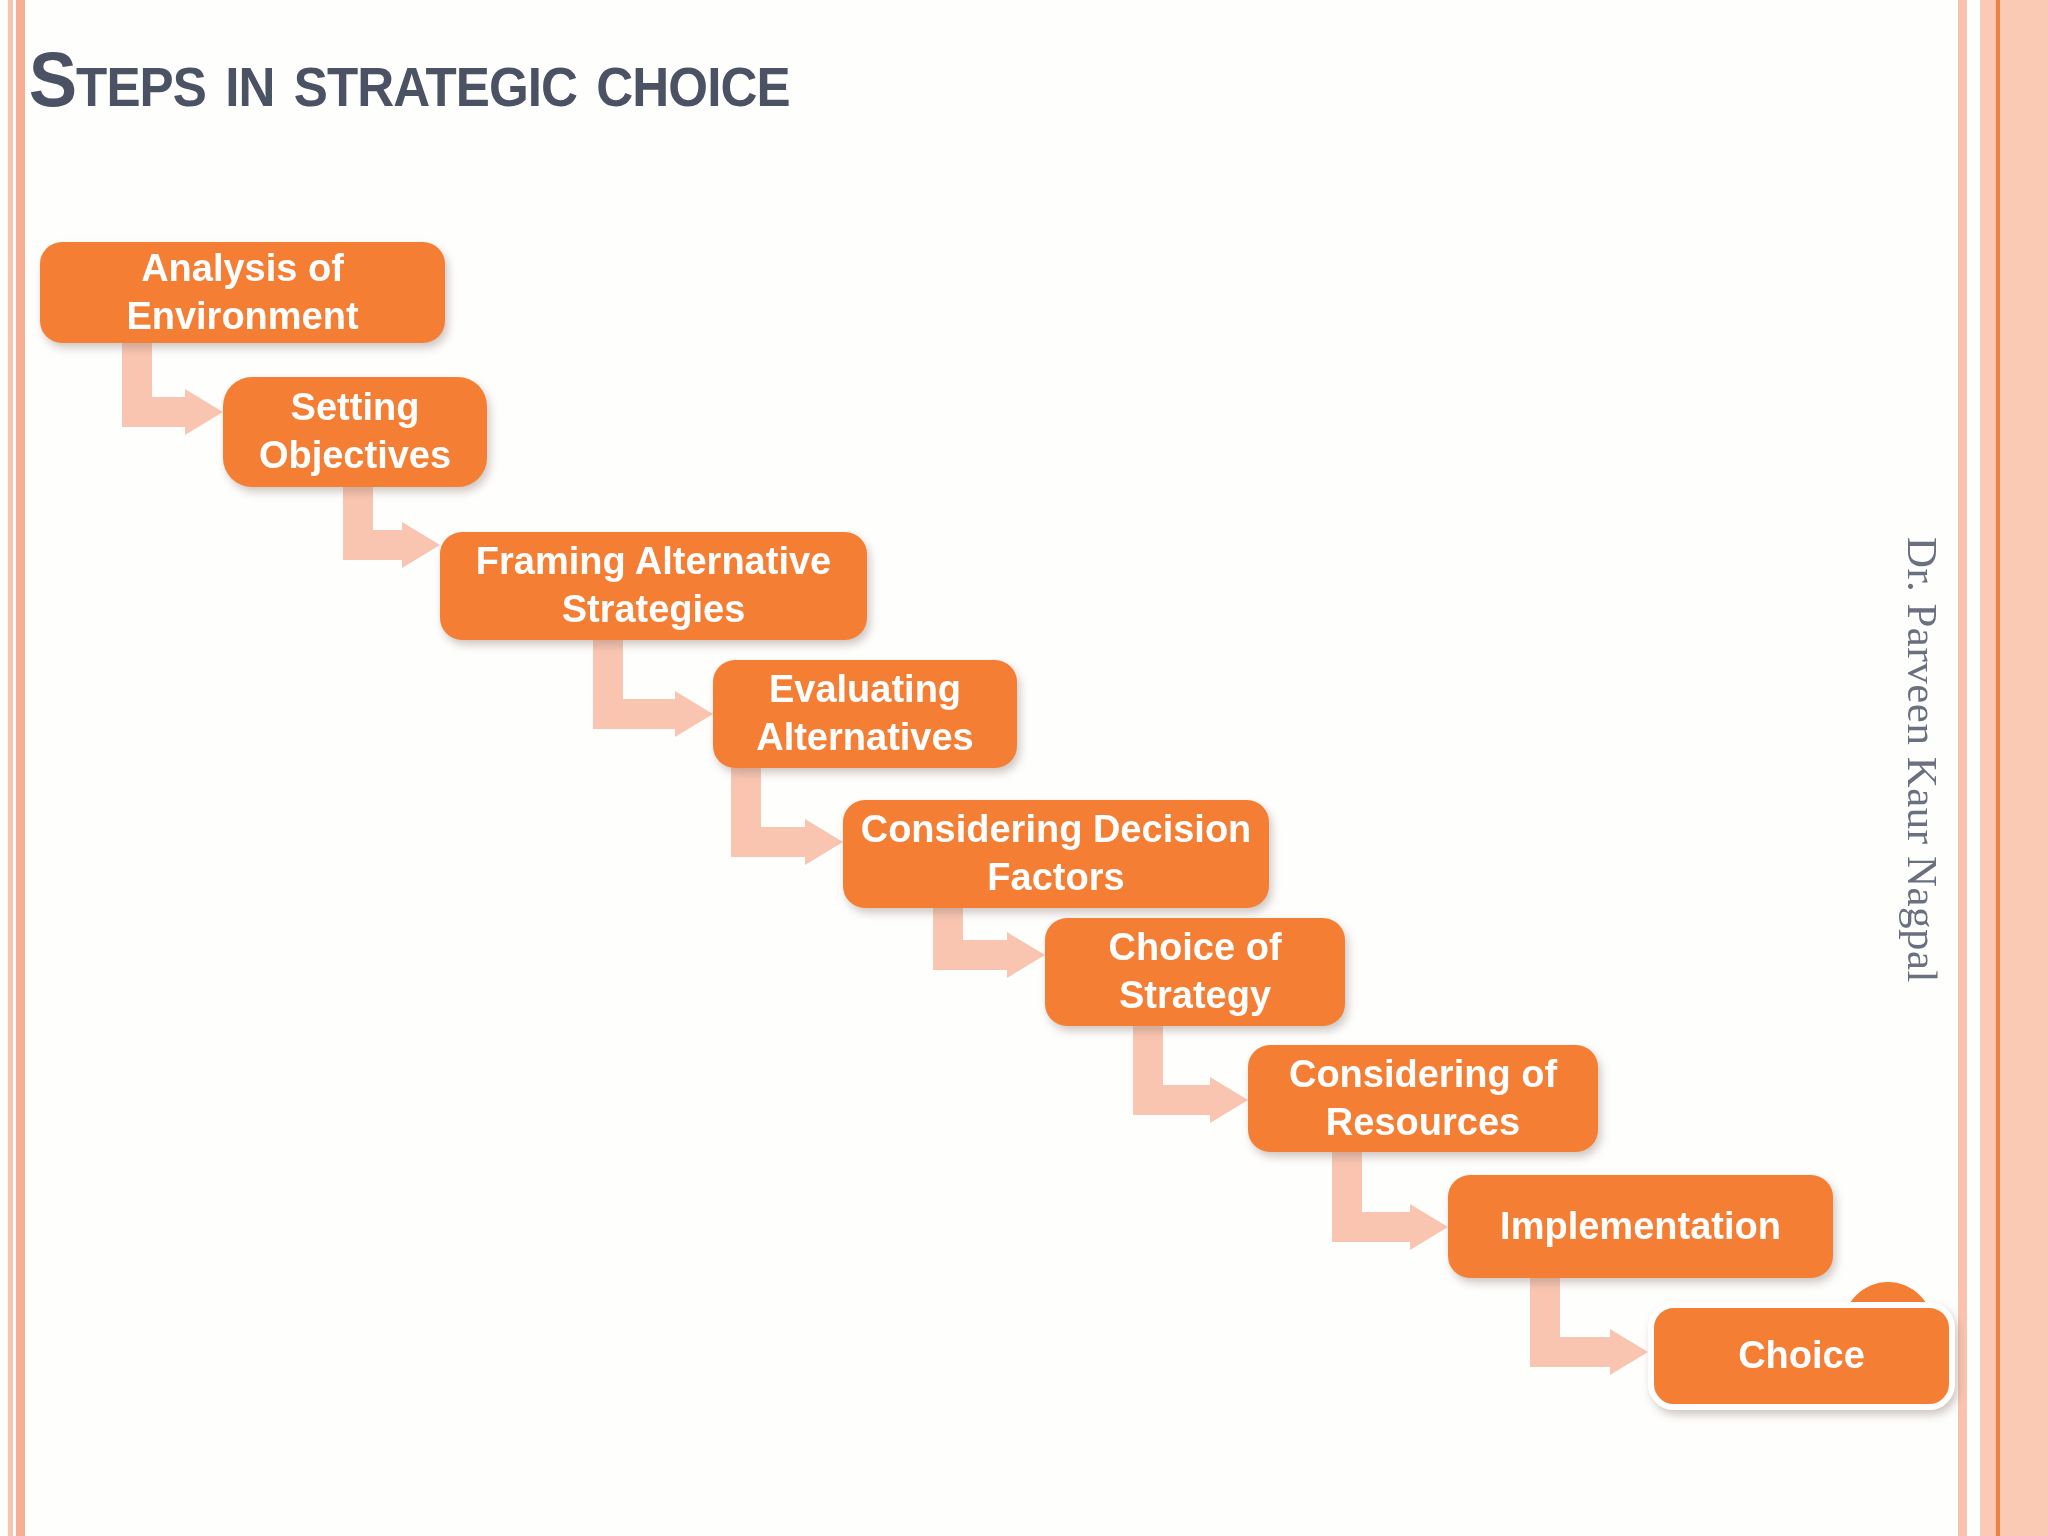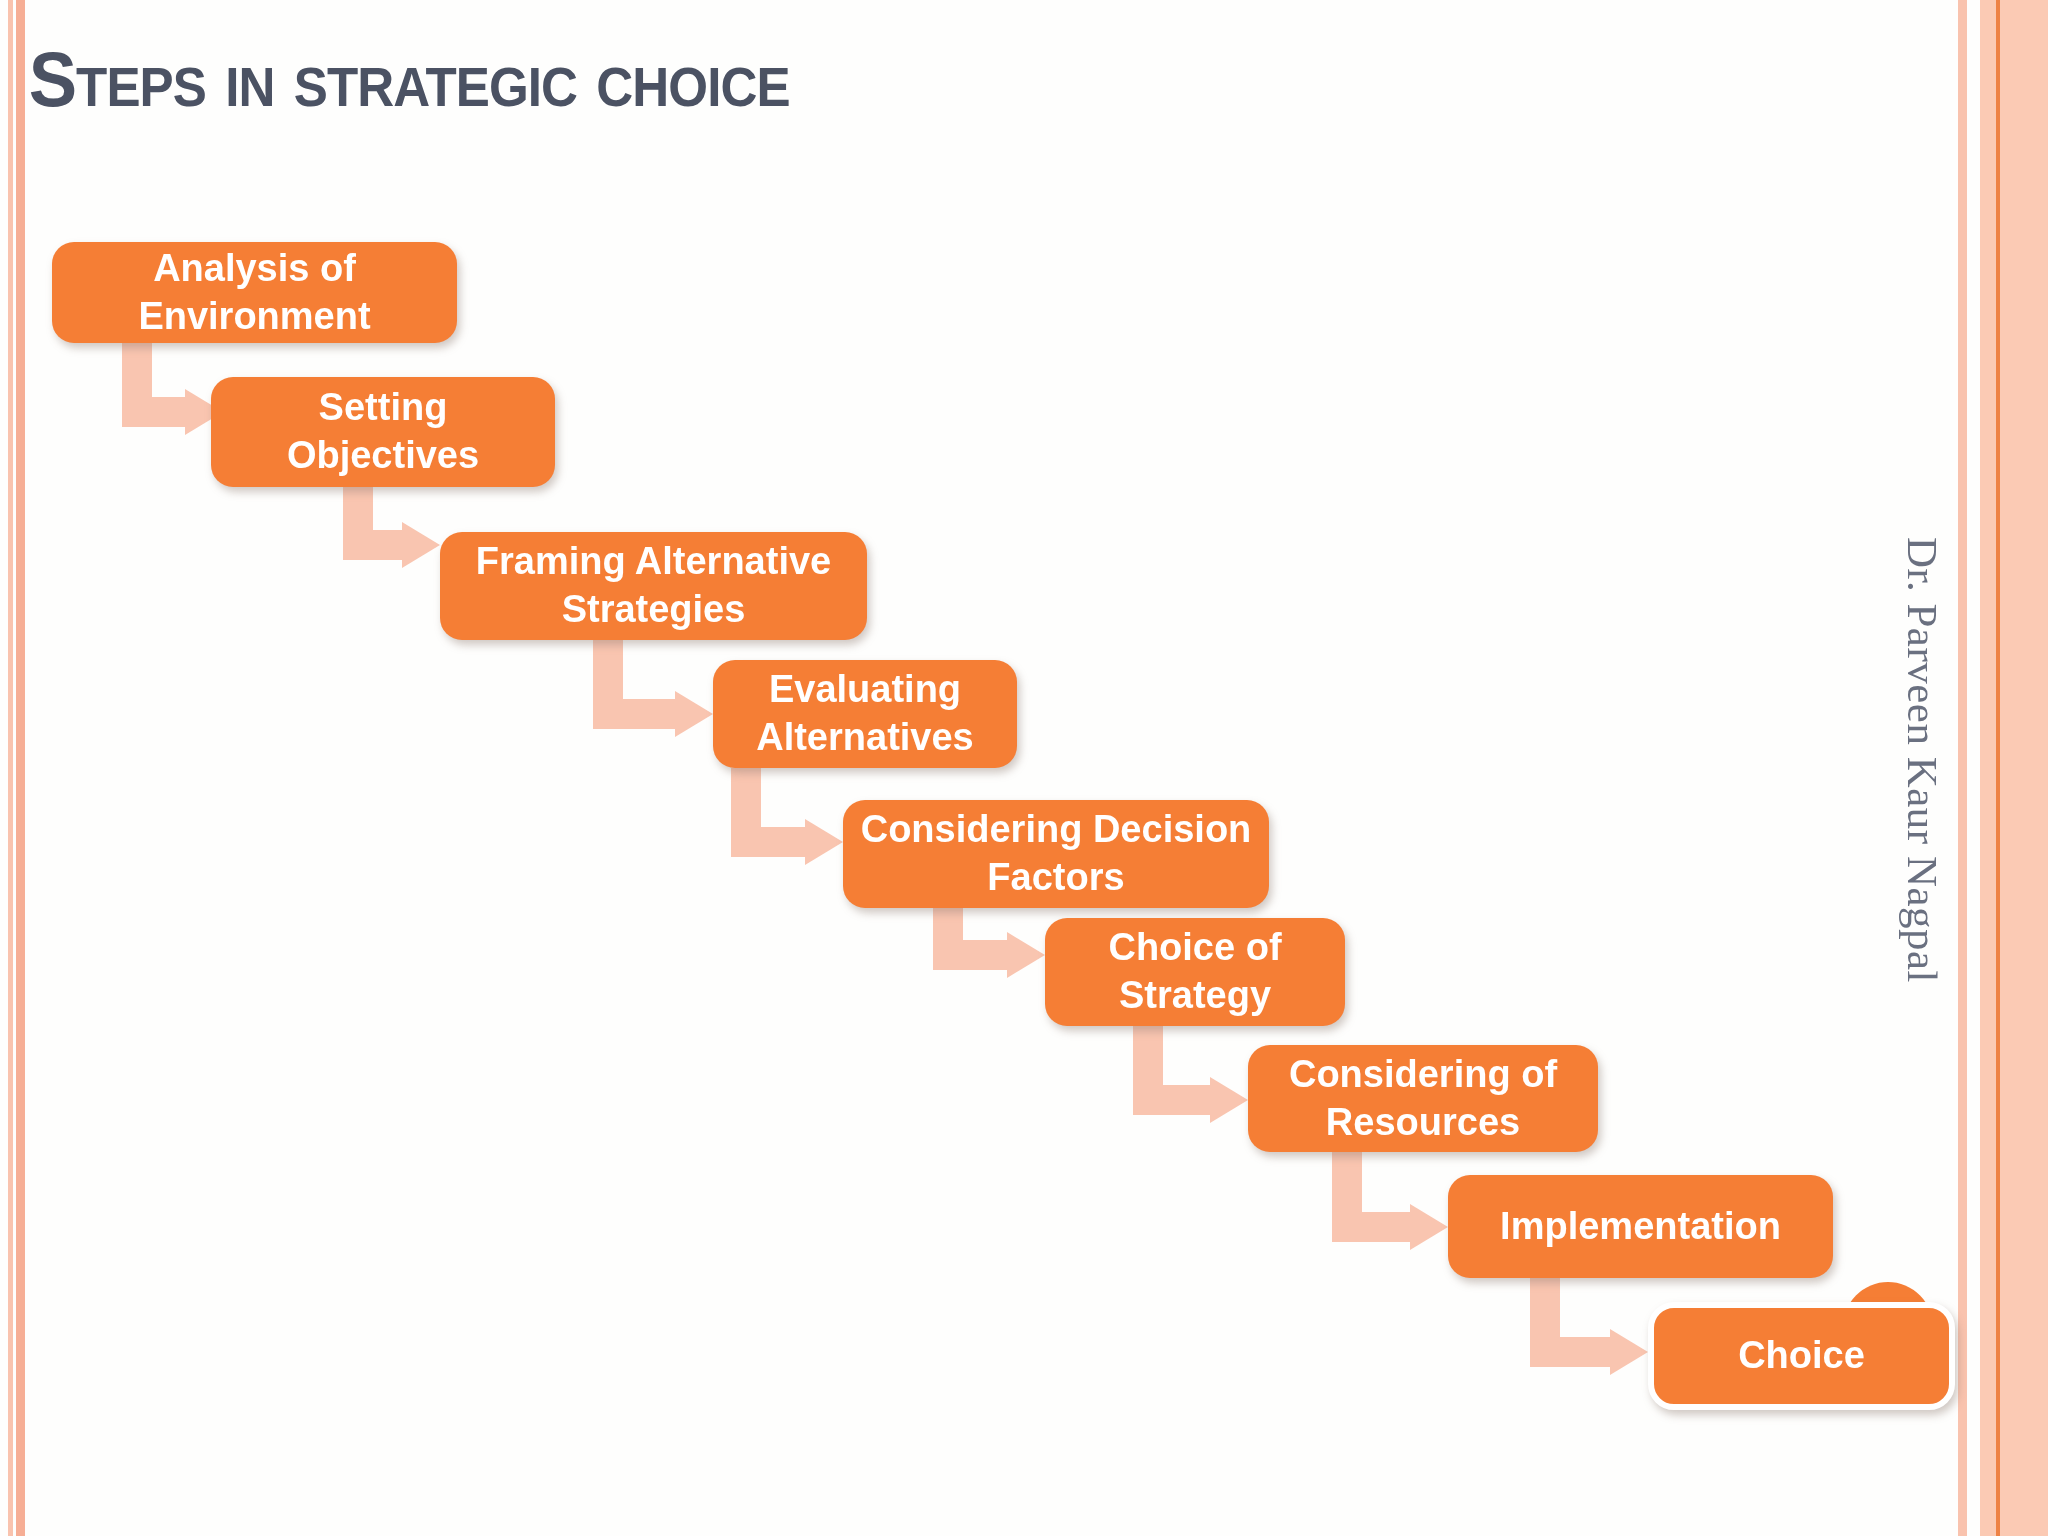--- a/index.html
+++ b/index.html
@@ -52,22 +52,22 @@
     position:absolute;z-index:2;
     display:flex;align-items:center;justify-content:center;
     text-align:center;
     background:var(--box-orange,#F57E35);
     color:#ffffff;font-weight:bold;font-size:38px;line-height:1.26;
     border-radius:22px;
     box-shadow:3px 5px 8px rgba(140,120,110,0.40);
     box-sizing:border-box;
     padding:0 10px;
   }
-  .b1{left:52px;  top:242px;  width:405px;height:101px;justify-content:center;}
-  .b2{left:211px; top:377px;  width:344px;height:110px;}
+  .b1{left:40px;  top:242px;  width:405px;height:101px;justify-content:center;}
+  .b2{left:223px; top:377px;  width:264px;height:110px;border-radius:29px;}
   .b3{left:440px; top:532px;  width:427px;height:108px;}
   .b4{left:713px; top:660px;  width:304px;height:108px;}
   .b5{left:843px; top:790px;  width:426px;height:108px;margin-top:10px;}
   .b6{left:1045px;top:918px;  width:300px;height:108px;}
   .b7{left:1248px;top:1045px; width:350px;height:107px;}
   .b8{left:1448px;top:1175px; width:385px;height:103px;}
   .b9{left:1648px;top:1302px; width:307px;height:108px;border:6px solid #ffffff;border-radius:26px;}
 
   
   .credit{

